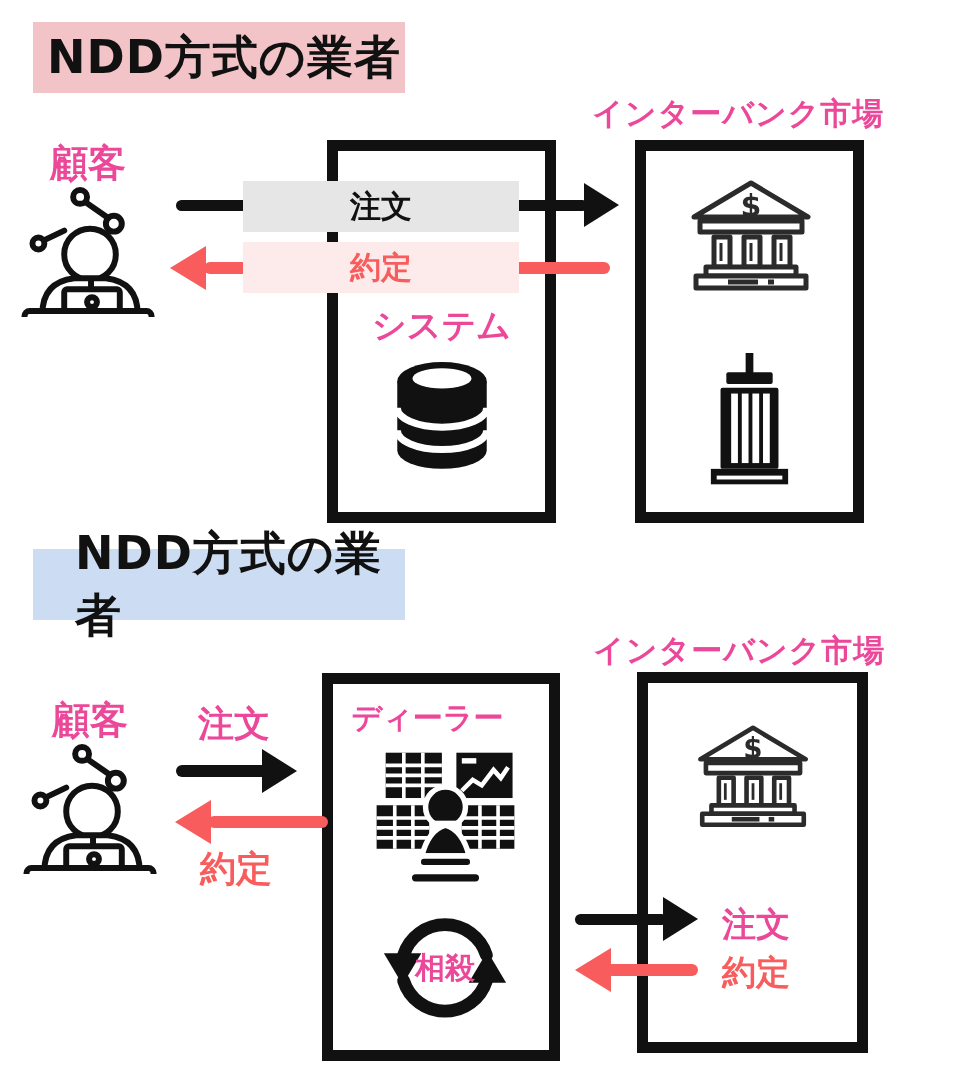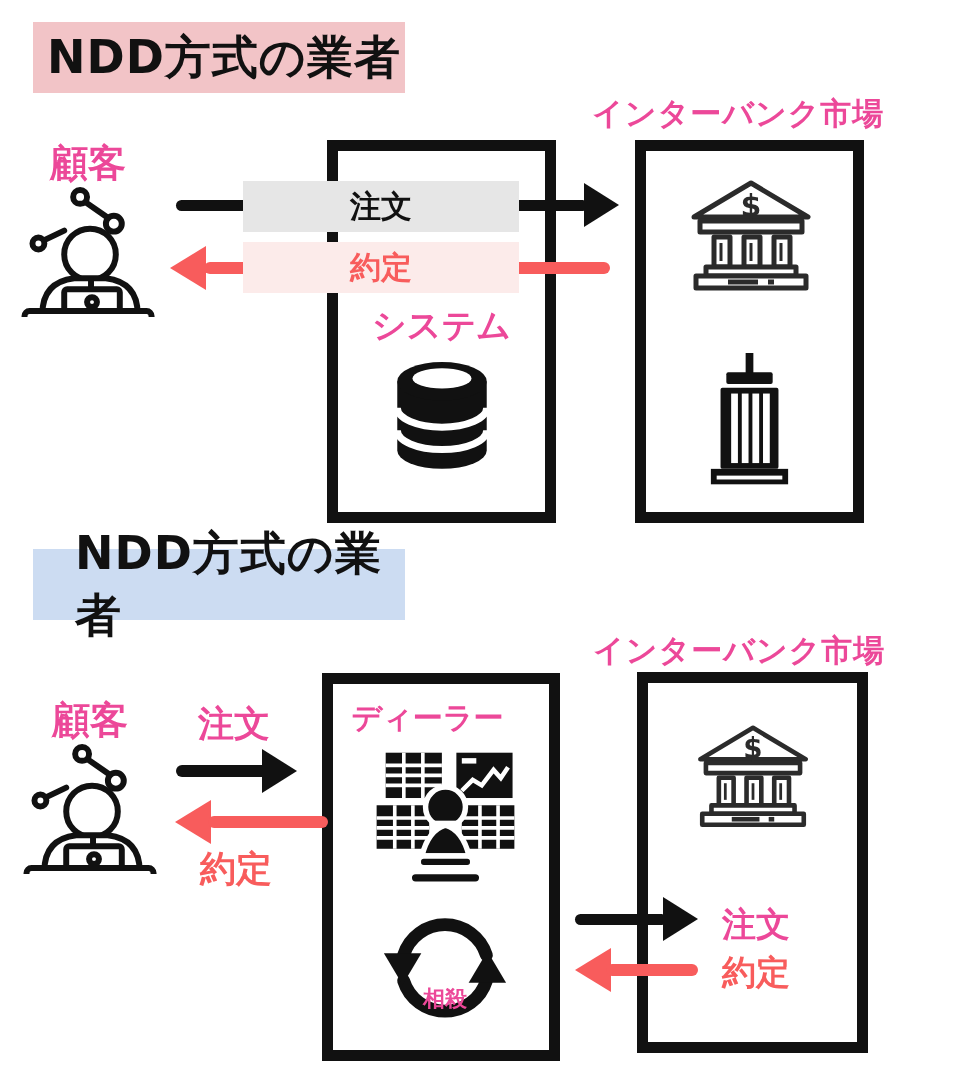--- a/index.html
+++ b/index.html
@@ -186,21 +186,21 @@
       <rect x="40" y="137" width="80" height="14" rx="7"></rect>
     </g>
   </svg>
 
   <svg class="abs" style="left:375px;top:896px;z-index:2;" width="140" height="138" viewBox="0 0 140 140">
     <path d="M112 60 A44 44 0 0 0 28 60" stroke="#111" stroke-width="13" fill="none" stroke-linecap="round"></path>
     <path d="M28 86 A44 44 0 0 0 112 86" stroke="#111" stroke-width="13" fill="none" stroke-linecap="round"></path>
     <polygon points="8,58 46,58 27,90" fill="#111"></polygon>
     <polygon points="94,88 132,88 113,56" fill="#111"></polygon>
   </svg>
-  <div class="abs lbl center-txt" style="left:375px;top:984px;width:140px;font-size:22px;z-index:3;justify-content:center;">相殺</div>
+  <div class="abs lbl center-txt" style="left:375px;top:948px;width:140px;font-size:30px;z-index:3;justify-content:center;">相殺</div>
 
   <div class="abs lbl" style="left:593px;top:630px;font-size:31px;letter-spacing:1px;">インターバンク市場</div>
   <div class="abs box" style="left:637px;top:672px;width:231px;height:381px;z-index:1;"></div>
 
   <svg class="abs" style="left:693px;top:712px;z-index:2;" width="120" height="124" viewBox="0 0 130 112">
     <g stroke="#2b2b2b" stroke-width="5" fill="#fff" stroke-linejoin="round">
       <path d="M65 6 L122 40 H8 Z"></path>
       <rect x="14" y="44" width="102" height="11"></rect>
       <rect x="28" y="60" width="16" height="30"></rect>
       <rect x="58" y="60" width="16" height="30"></rect>

